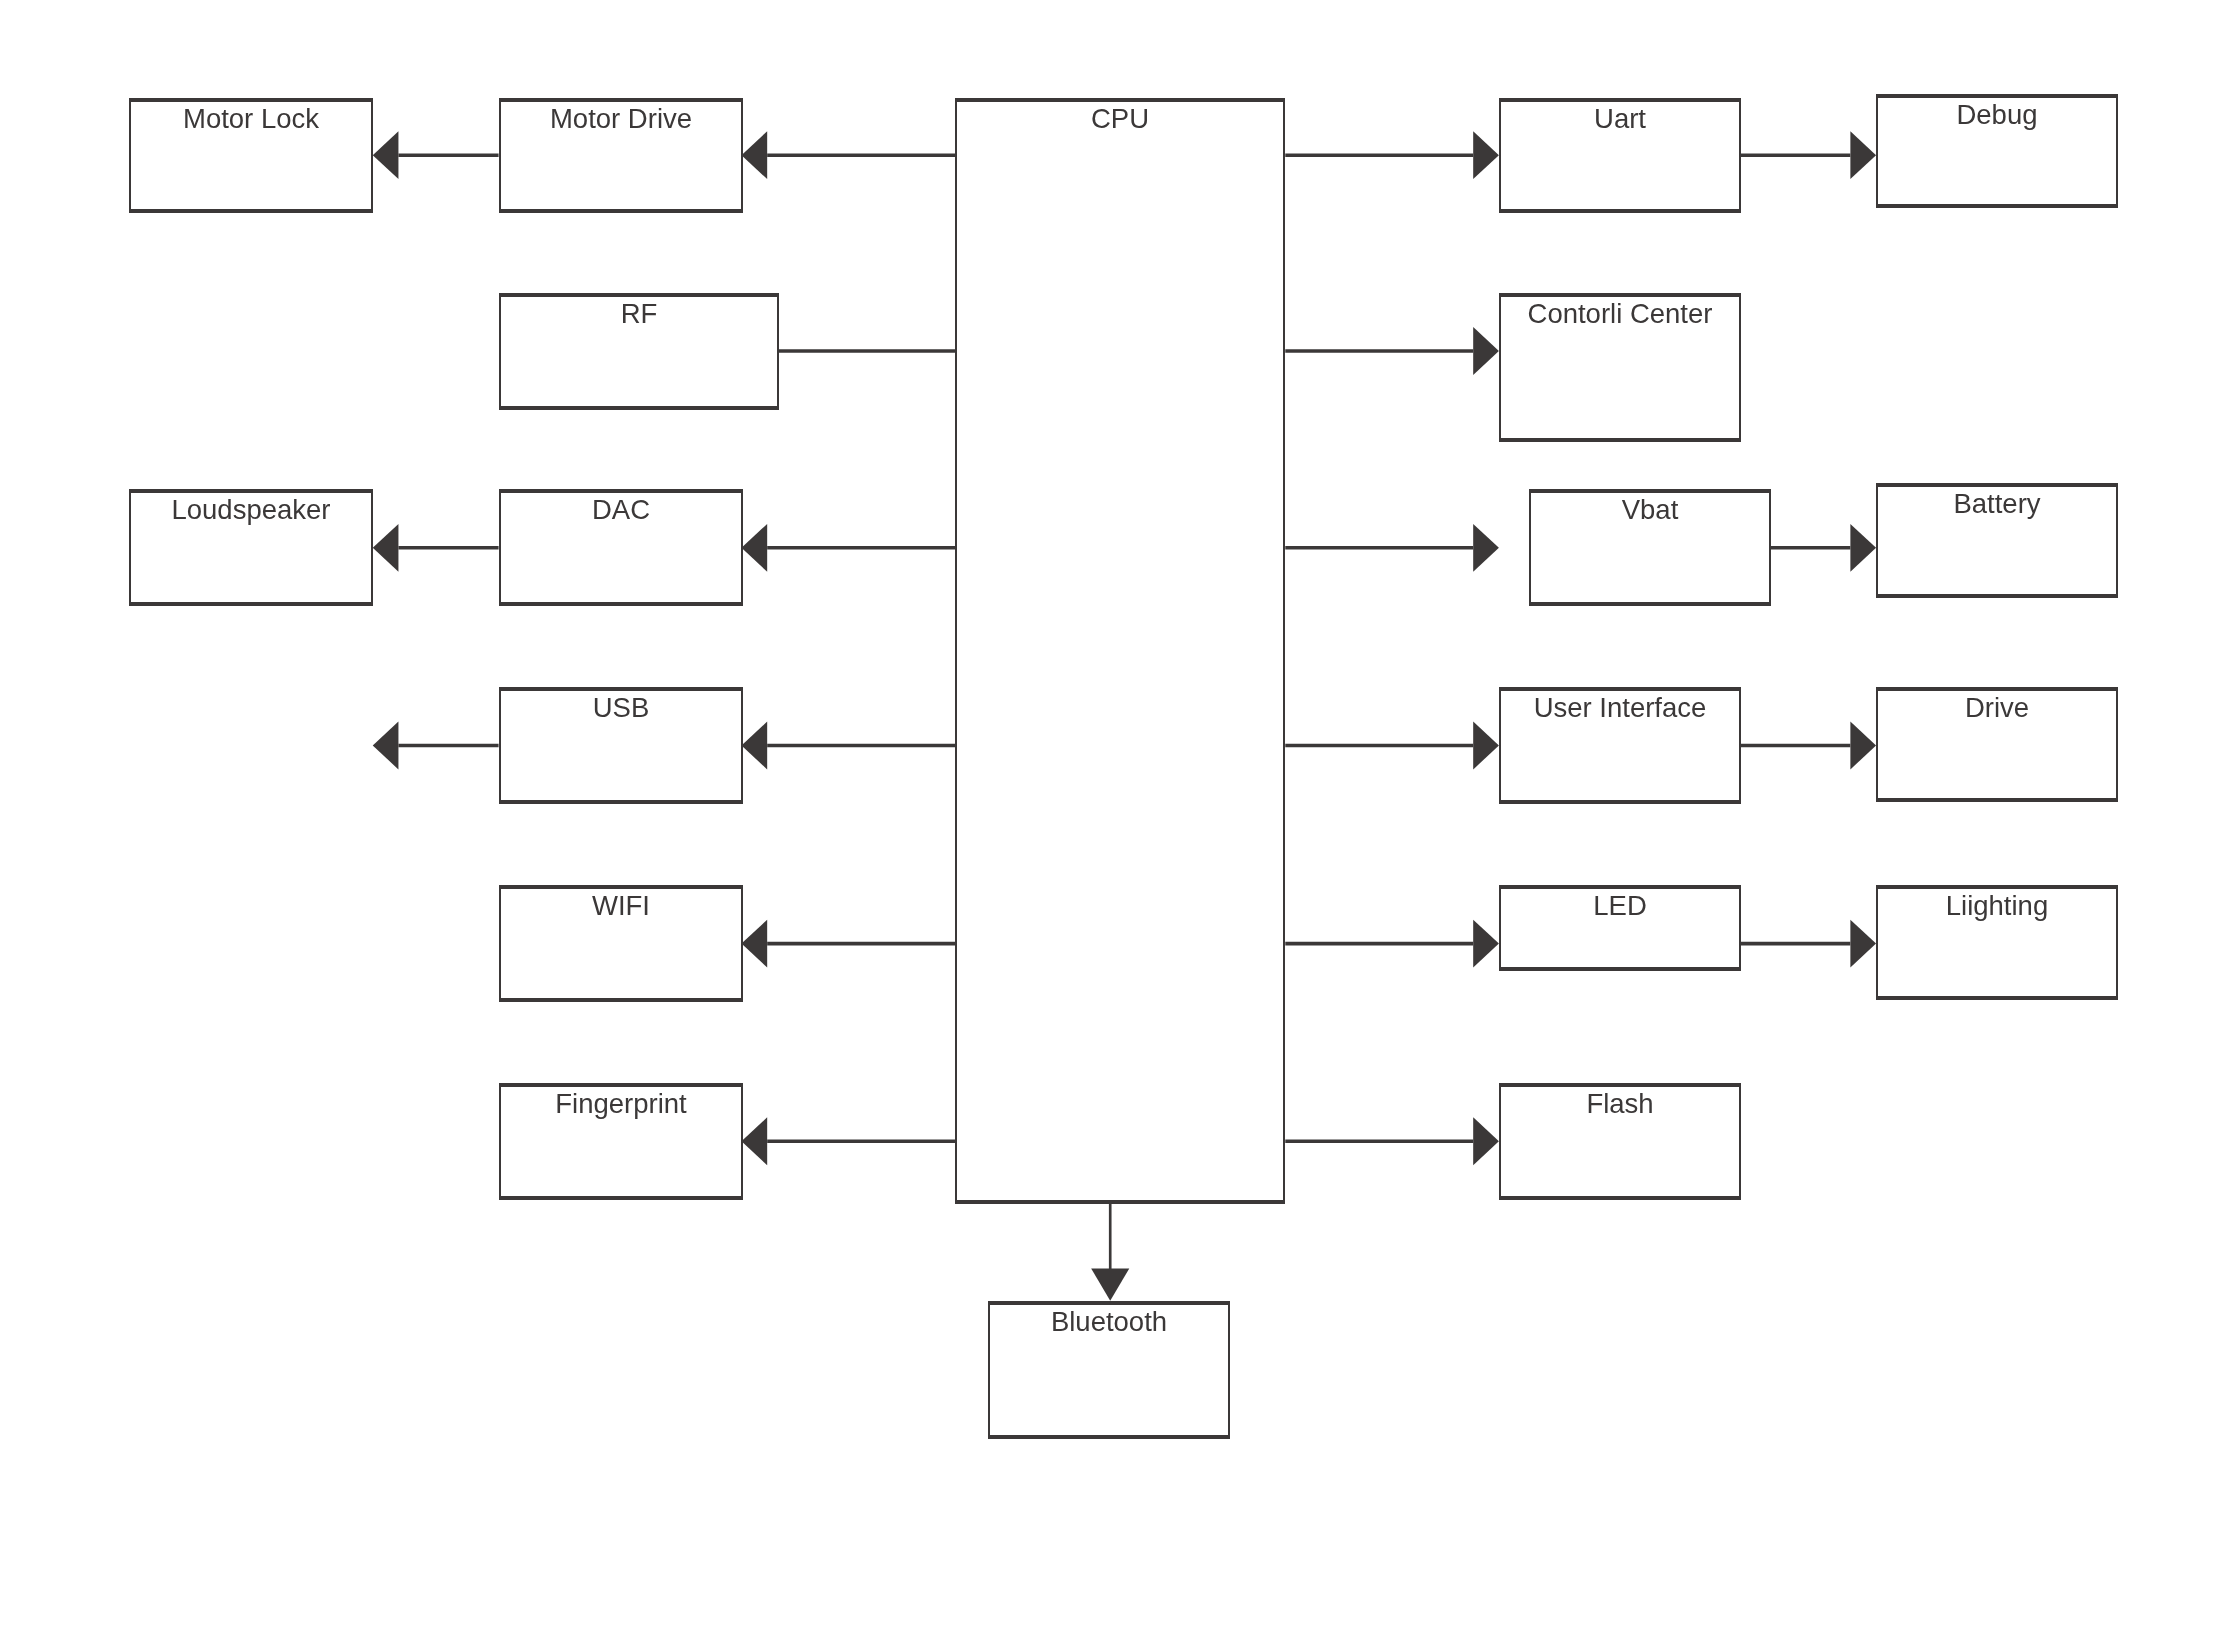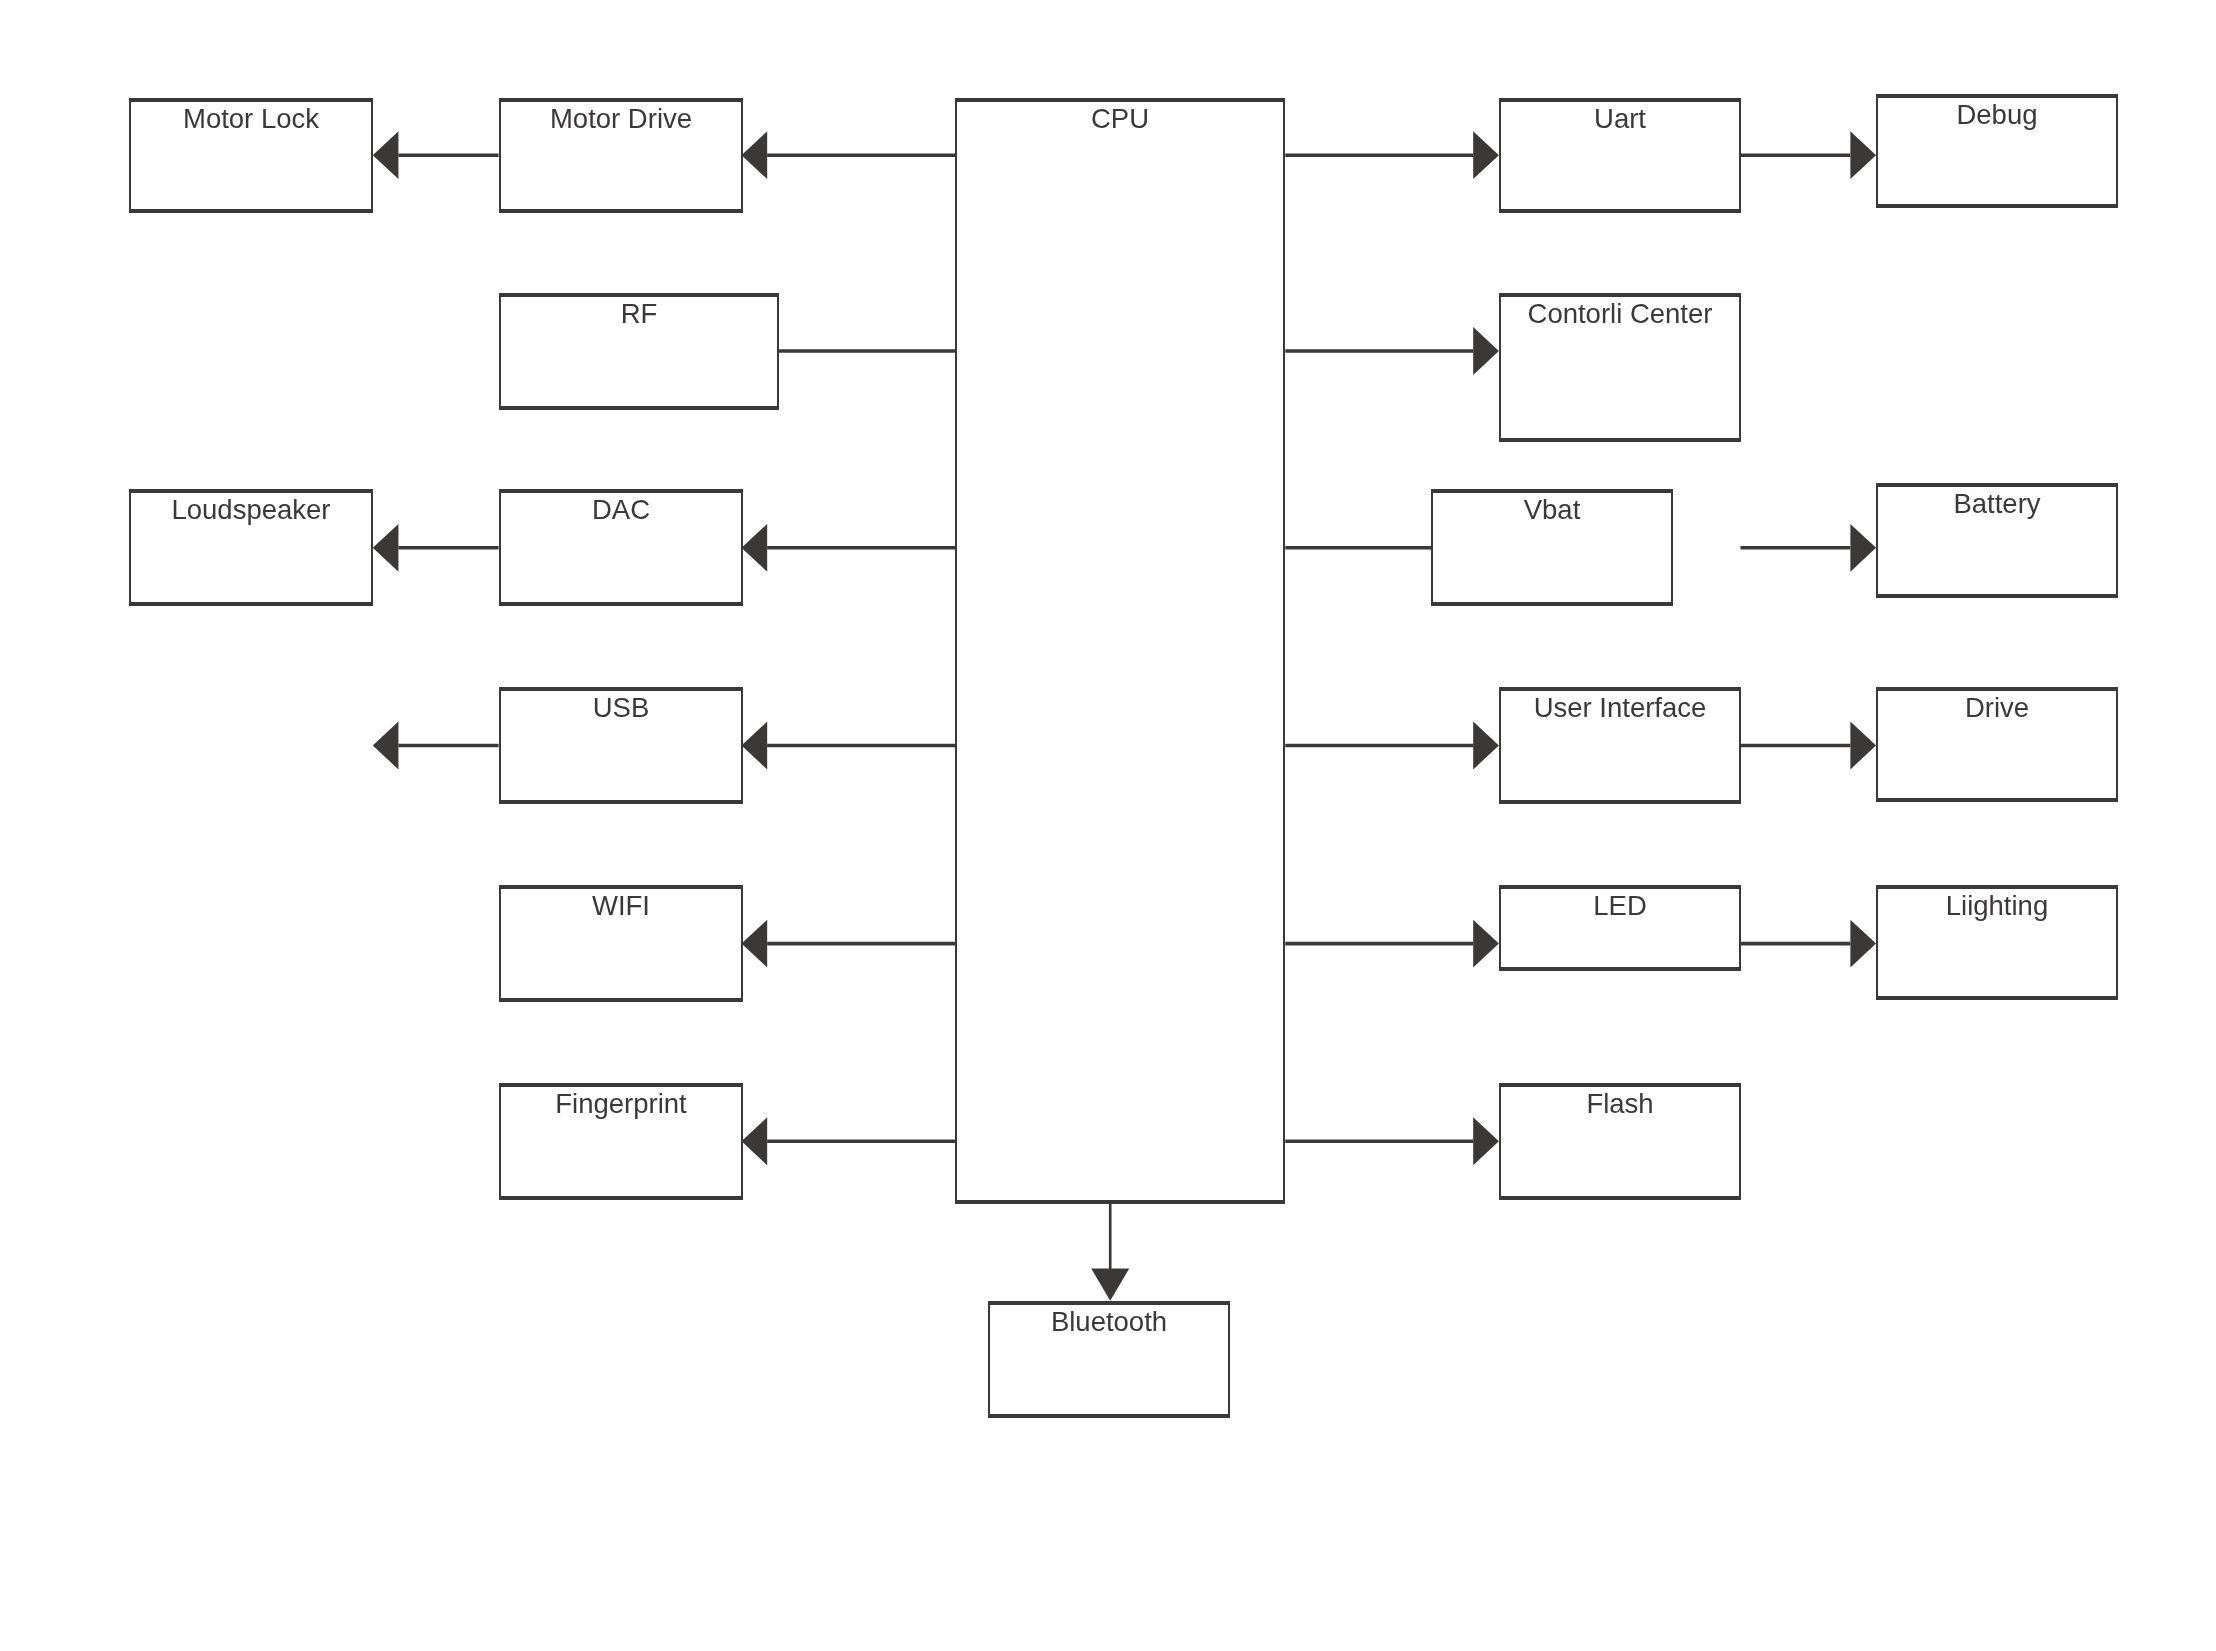--- a/index.html
+++ b/index.html
@@ -161,31 +161,31 @@
   <div class="node" style="left:499px;top:885px;width:244px;height:117px">
     <span>WIFI</span>
   </div>
   <div class="node" style="left:499px;top:1083px;width:244px;height:117px">
     <span>Fingerprint</span>
   </div>
 
   <div class="node" style="left:955px;top:98px;width:330px;height:1106px">
     <span>CPU</span>
   </div>
-  <div class="node" style="left:988px;top:1301px;width:242px;height:117px">
+  <div class="node" style="left:988px;top:1301px;width:242px;height:138px">
     <span>Bluetooth</span>
   </div>
 
   <div class="node" style="left:1499px;top:98px;width:242px;height:115px">
     <span>Uart</span>
   </div>
   <div class="node" style="left:1499px;top:293px;width:242px;height:149px">
     <span>Contorli Center</span>
   </div>
-  <div class="node" style="left:1431px;top:489px;width:242px;height:117px">
+  <div class="node" style="left:1529px;top:489px;width:242px;height:117px">
     <span>Vbat</span>
   </div>
   <div class="node" style="left:1499px;top:687px;width:242px;height:117px">
     <span>User Interface</span>
   </div>
   <div class="node" style="left:1499px;top:885px;width:242px;height:86px">
     <span>LED</span>
   </div>
   <div class="node" style="left:1499px;top:1083px;width:242px;height:117px">
     <span>Flash</span>

